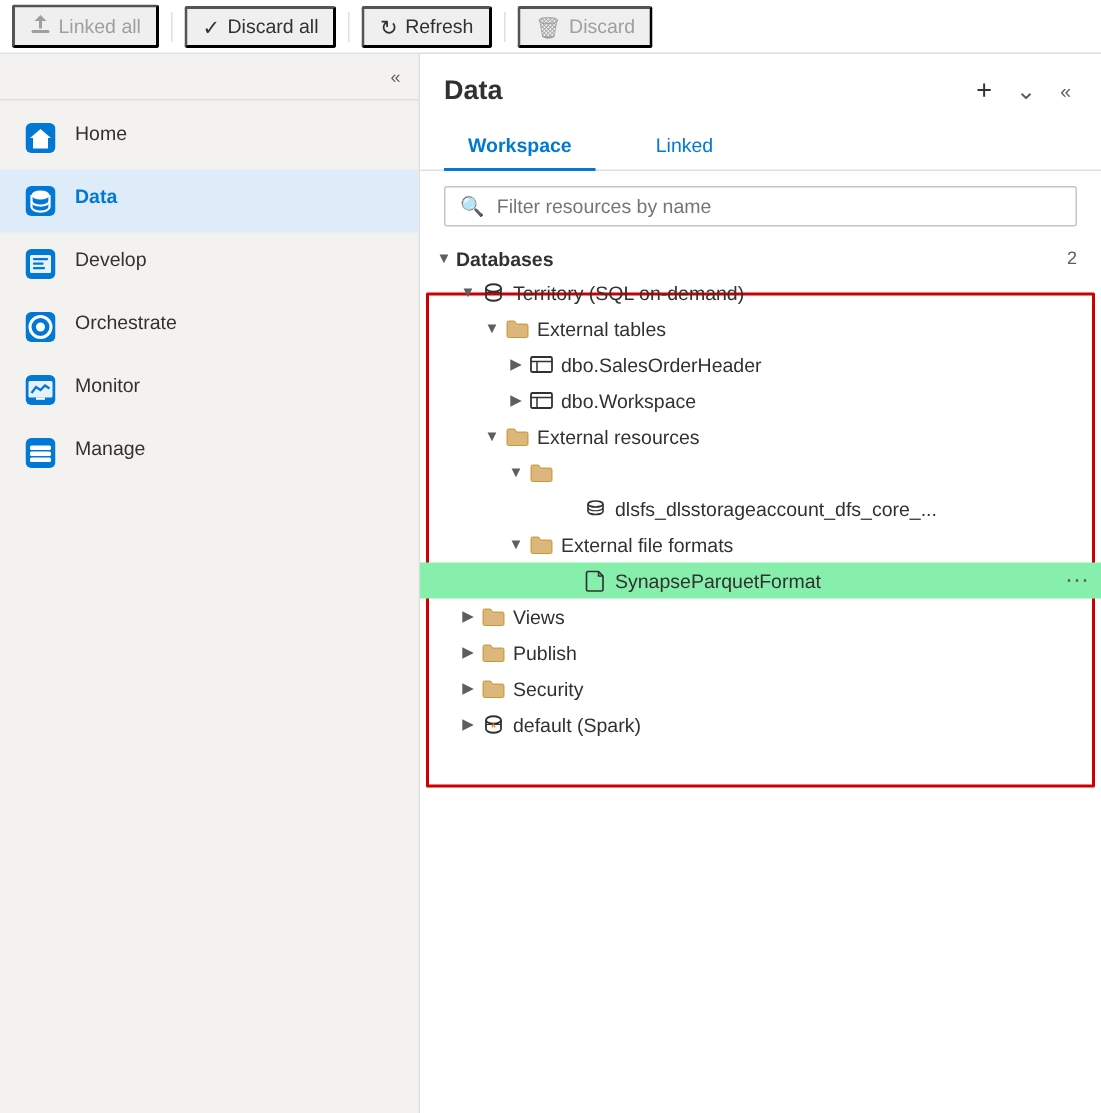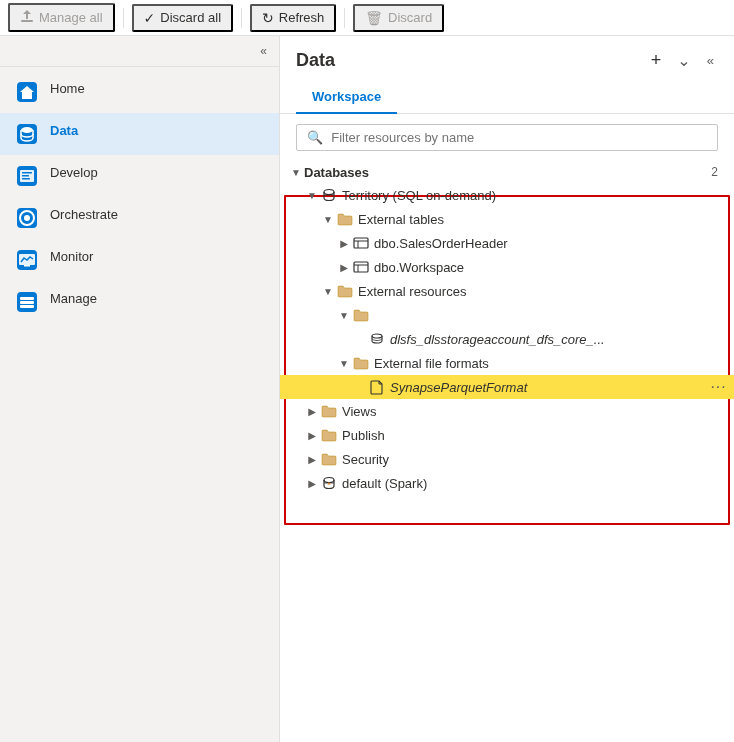--- a/index.html
+++ b/index.html
@@ -154,21 +154,21 @@
       background: transparent;
     }
     .tree-item {
       display: flex;
       align-items: center;
       padding: 3px 0;
       cursor: pointer;
       color: #323130;
       position: relative;
     }
-    .tree-item.selected { background: #fde047; }
+    .tree-item.selected { background: #86efac; }
 
     .tree-item .expand-icon {
       width: 16px;
       height: 16px;
       display: inline-flex;
       align-items: center;
       justify-content: center;
       flex-shrink: 0;
       font-size: 10px;
       color: #605e5c;
@@ -201,21 +201,21 @@
       font-size: 16px;
       display: none;
     }
     .tree-item:hover .item-actions, .tree-item.selected .item-actions { display: flex; }
 
     
     .indent-0 { padding-left: 8px; }
     .indent-1 { padding-left: 24px; }
     .indent-2 { padding-left: 40px; }
     .indent-3 { padding-left: 56px; }
-    .indent-4 { padding-left: 72px; font-style: italic; }
+    .indent-4 { padding-left: 92px; }
 
     
     .selection-box {
       position: absolute;
       border: 2px solid #cc0000;
       pointer-events: none;
       border-radius: 1px;
     }
 
     
@@ -230,21 +230,21 @@
 <body>
 
 <div class="toolbar">
   <button class="toolbar-btn disabled">
     <span class="icon">
       <svg width="14" height="14" viewBox="0 0 14 14" fill="none">
           <path d="M7 1l4 4H8v5H6V5H3L7 1z" fill="#a19f9d"></path>
           <rect x="1" y="11" width="12" height="2" rx="1" fill="#a19f9d"></rect>
         </svg>
     </span>
-    <span>Manage all</span>
+    <span>Linked all</span>
   </button>
   <div class="toolbar-separator"></div>
   <button class="toolbar-btn">
     <span class="icon">✓</span>
     <span>Discard all</span>
   </button>
   <div class="toolbar-separator"></div>
   <button class="toolbar-btn">
     <span class="icon">↻</span>
     <span>Refresh</span>
@@ -345,20 +345,23 @@
         <span style="font-size:18px;color:#323130;cursor:pointer;">+</span>
         <span style="font-size:16px;cursor:pointer;">⌄</span>
         <span style="font-size:13px;cursor:pointer;">«</span>
       </div>
     </div>
 
     <div class="tabs">
       <div class="tab active">
         <span>Workspace</span>
       </div>
+      <div class="tab">
+        <span style="color:#0078d4;">Linked</span>
+      </div>
     </div>
 
     <div class="search-bar">
       <span class="search-icon">🔍</span>
       <input class="search-input" type="text" placeholder="Filter resources by name" style="">
     </div>
 
     <div class="tree-wrapper">
 
       <div class="selection-box" style="top: 34px; left: 4px; right: 4px; height: 330px;"></div>

